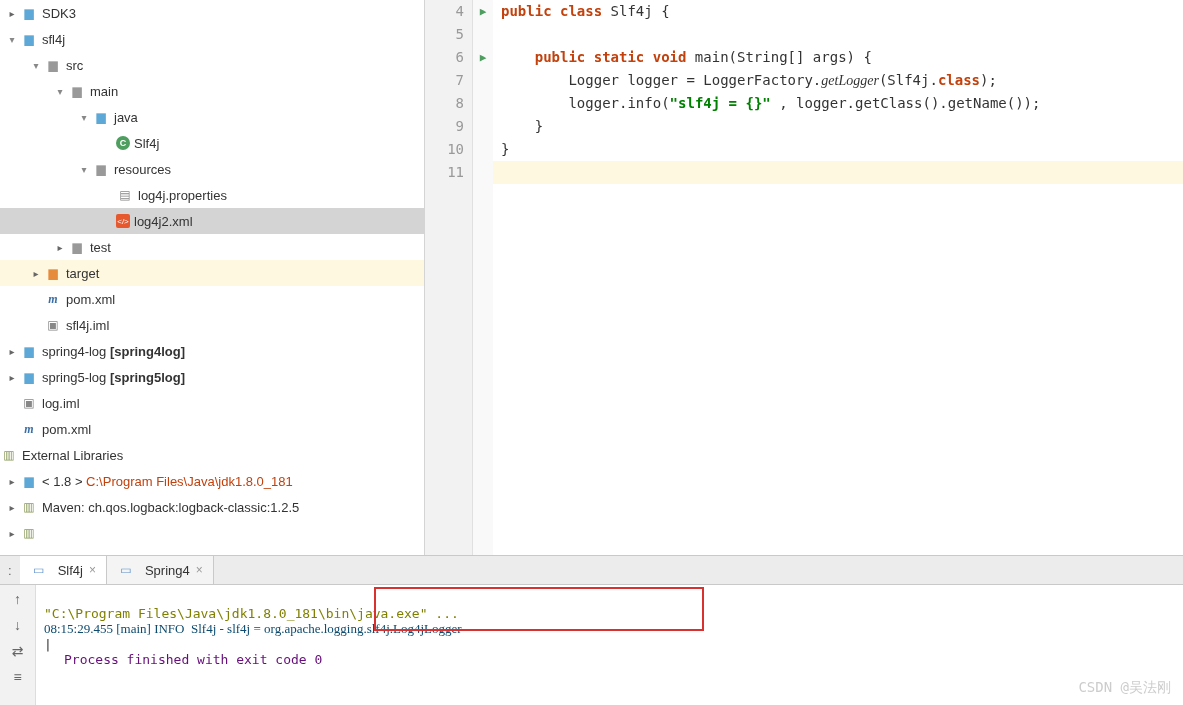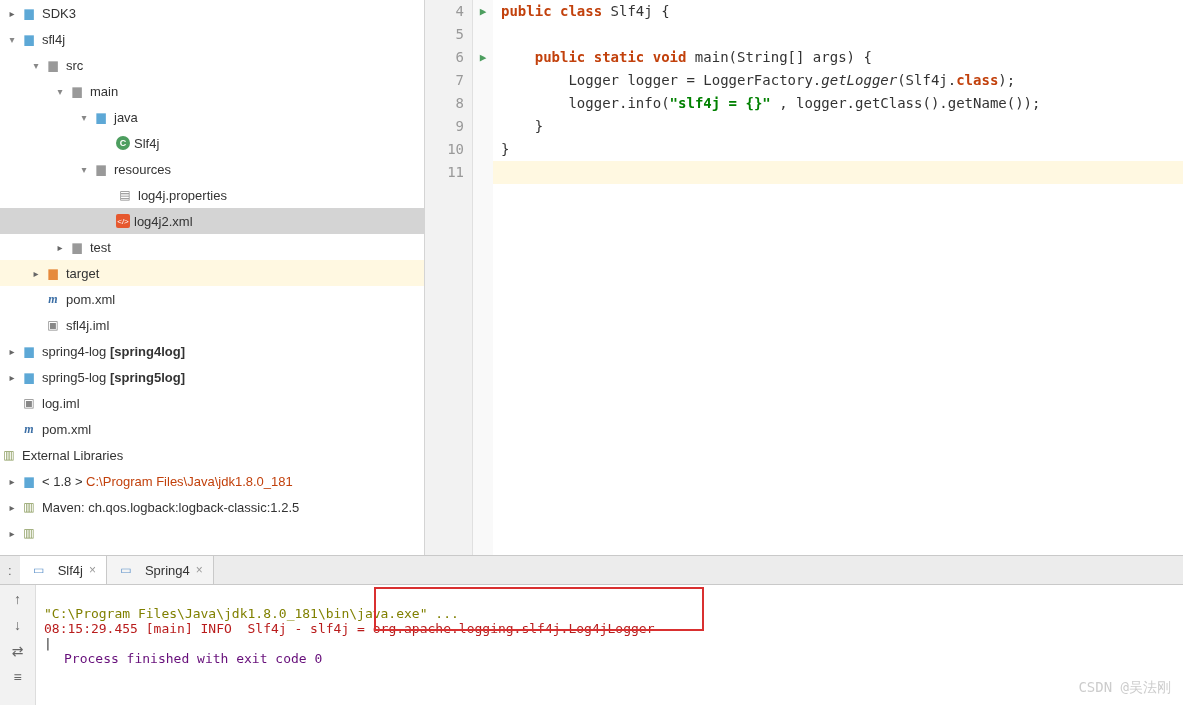--- a/index.html
+++ b/index.html
@@ -31,32 +31,32 @@
 .gutter { background: #f2f2f2; border-right: 1px solid #e0e0e0; color: #999; text-align: right; padding: 0 8px 0 4px; user-select: none; width: 48px; }
 .gutter .line { height: 23px; line-height: 23px; }
 .gutter-icons { width: 20px; background: #f9f9f9; }
 .gutter-icons .line { height: 23px; display: flex; align-items: center; justify-content: center; }
 .run-icon { color: #4d9e5f; font-size: 11px; }
 .code { flex: 1; }
 .code .line { height: 23px; line-height: 23px; white-space: pre; padding-left: 8px; }
 .code .line.hl { background: #fff8e1; }
 .kw { color: #c2410c; font-weight: bold; }
 .str { color: #008000; font-weight: bold; }
-.mtd { font-style: italic; }
+.mtd { font-style: italic; font-family: Liberation Serif, serif; }
 .tabs-bar { height: 30px; background: #ececec; border-top: 1px solid #c9c9c9; border-bottom: 1px solid #c9c9c9; display: flex; align-items: stretch; }
 .tabs-label { padding: 0 8px; display: flex; align-items: center; color: #666; }
 .tab { display: flex; align-items: center; padding: 0 10px; border-right: 1px solid #c9c9c9; background: #f4f4f4; cursor: pointer; gap: 6px; }
 .tab.active { background: #fff; }
 .tab .close { color: #999; font-size: 12px; }
 .console { display: flex; height: 120px; }
 .console-tools { width: 36px; background: #f2f2f2; border-right: 1px solid #ddd; display: flex; flex-direction: column; align-items: center; padding-top: 6px; gap: 10px; }
 .console-tools .tool { color: #666; font-size: 14px; cursor: pointer; }
 .console-out { flex: 1; font-family: "Consolas", monospace; font-size: 13px; padding: 6px 8px; position: relative; white-space: pre; overflow: hidden; }
 .cmd-line { color: #808000; }
-.log-line { color: #b91c1c; }
+.log-line { color: #0c4a6e; font-family: Liberation Serif, serif; }
 .exit-line { color: #333; margin-left: 20px; }
 .highlight-box { position: absolute; border: 2px solid #d93030; }
 .watermark { position: absolute; right: 12px; bottom: 8px; color: #ccc; font-size: 14px; pointer-events: none; }
 .pf { color: #660e7a; }
 </style>
 </head>
 <body>
 
 <div class="ide">
   <div class="main-area">

